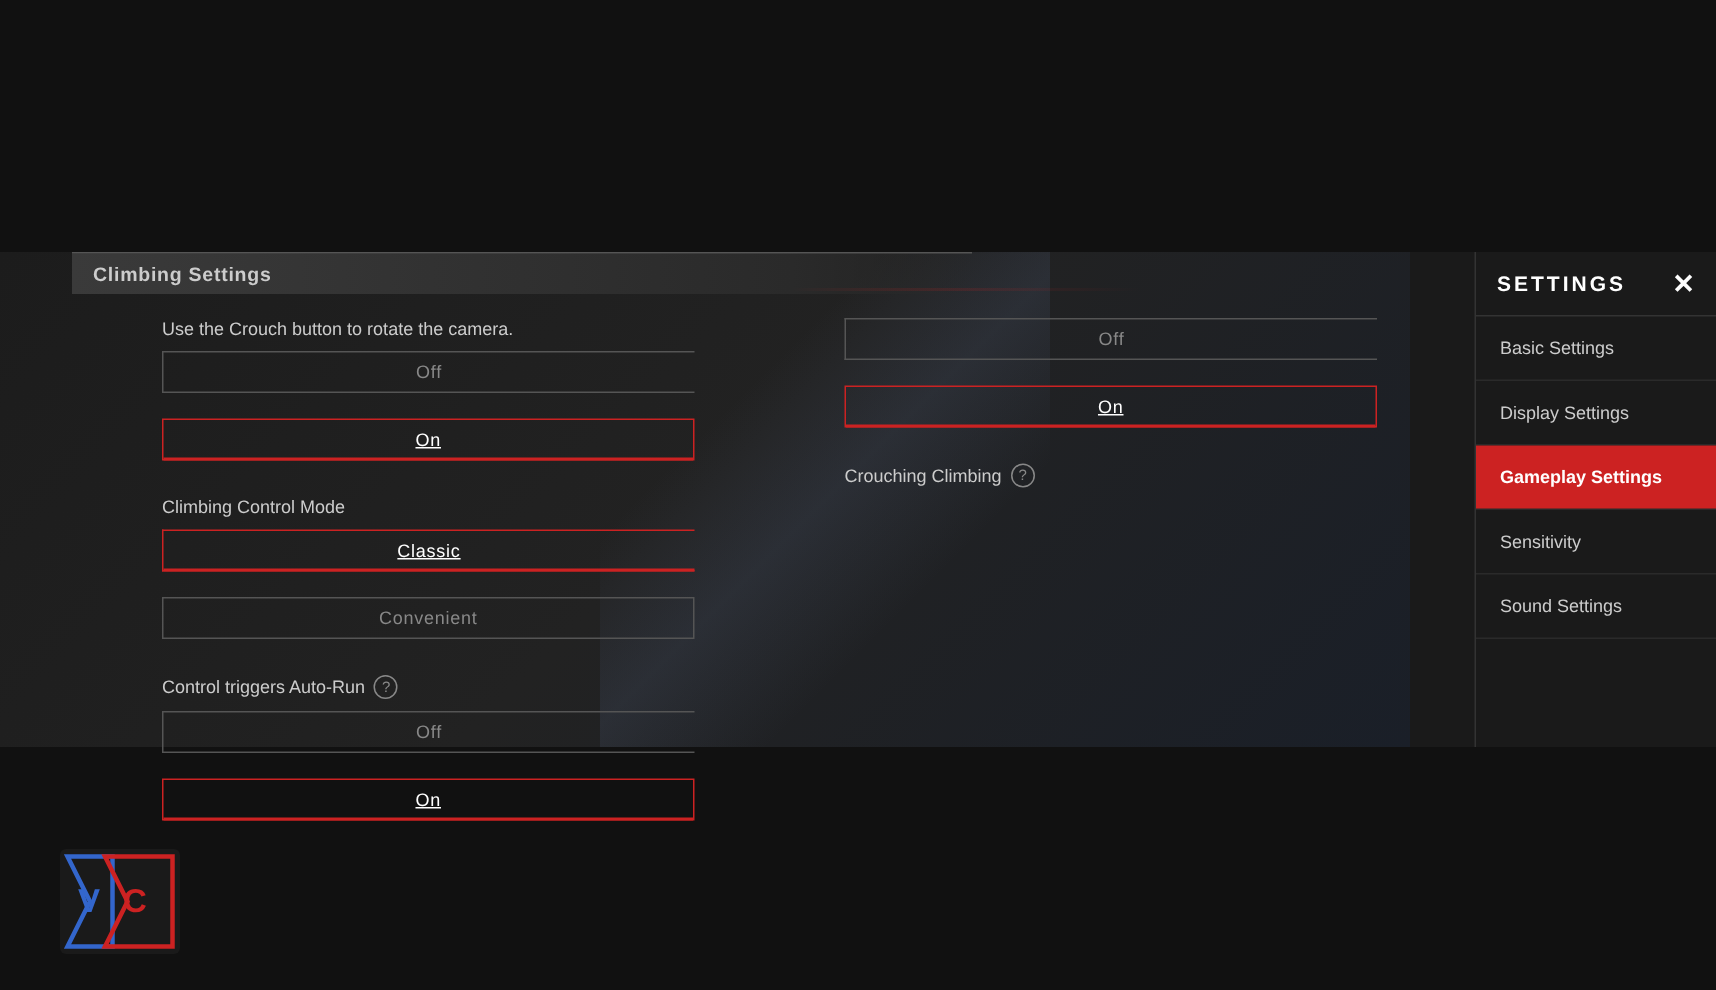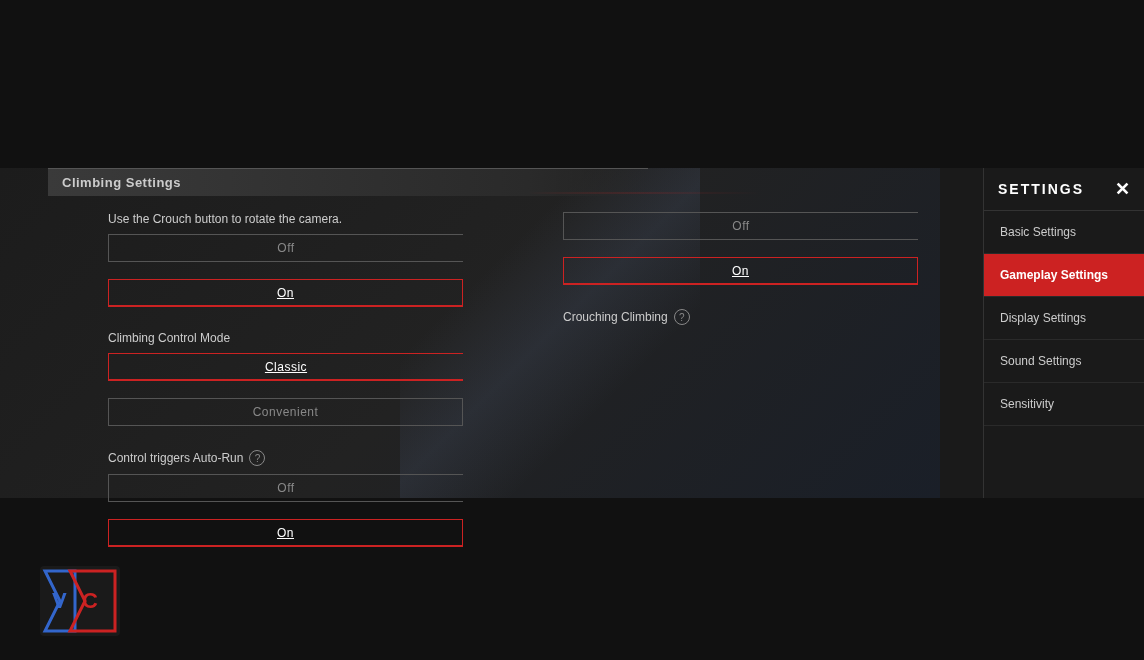--- a/index.html
+++ b/index.html
@@ -303,24 +303,24 @@
   </div>
 </div>
 
 <div class="sidebar">
   <div class="sidebar-header">
     <span class="sidebar-title">SETTINGS</span>
     <span class="close-btn">✕</span>
   </div>
   <ul class="sidebar-menu">
     <li class="sidebar-item">Basic Settings</li>
+    <li class="sidebar-item">Display Settings</li>
     <li class="sidebar-item active">Gameplay Settings</li>
-    <li class="sidebar-item">Display Settings</li>
+    <li class="sidebar-item">Sensitivity</li>
     <li class="sidebar-item">Sound Settings</li>
-    <li class="sidebar-item">Sensitivity</li>
   </ul>
 </div>
 
 <div class="logo">
   <svg viewBox="0 0 80 70" xmlns="http://www.w3.org/2000/svg">
 
     <rect x="0" y="0" width="80" height="70" rx="4" fill="#1a1a1a"></rect>
     <polygon points="5,5 35,5 35,65 5,65 20,35" fill="none" stroke="#3366cc" stroke-width="3"></polygon>
     <polygon points="30,5 75,5 75,65 30,65 45,35" fill="none" stroke="#cc2222" stroke-width="3"></polygon>
     <text x="12" y="42" fill="#3366cc" font-size="22" font-weight="bold" font-family="Arial">V</text>

